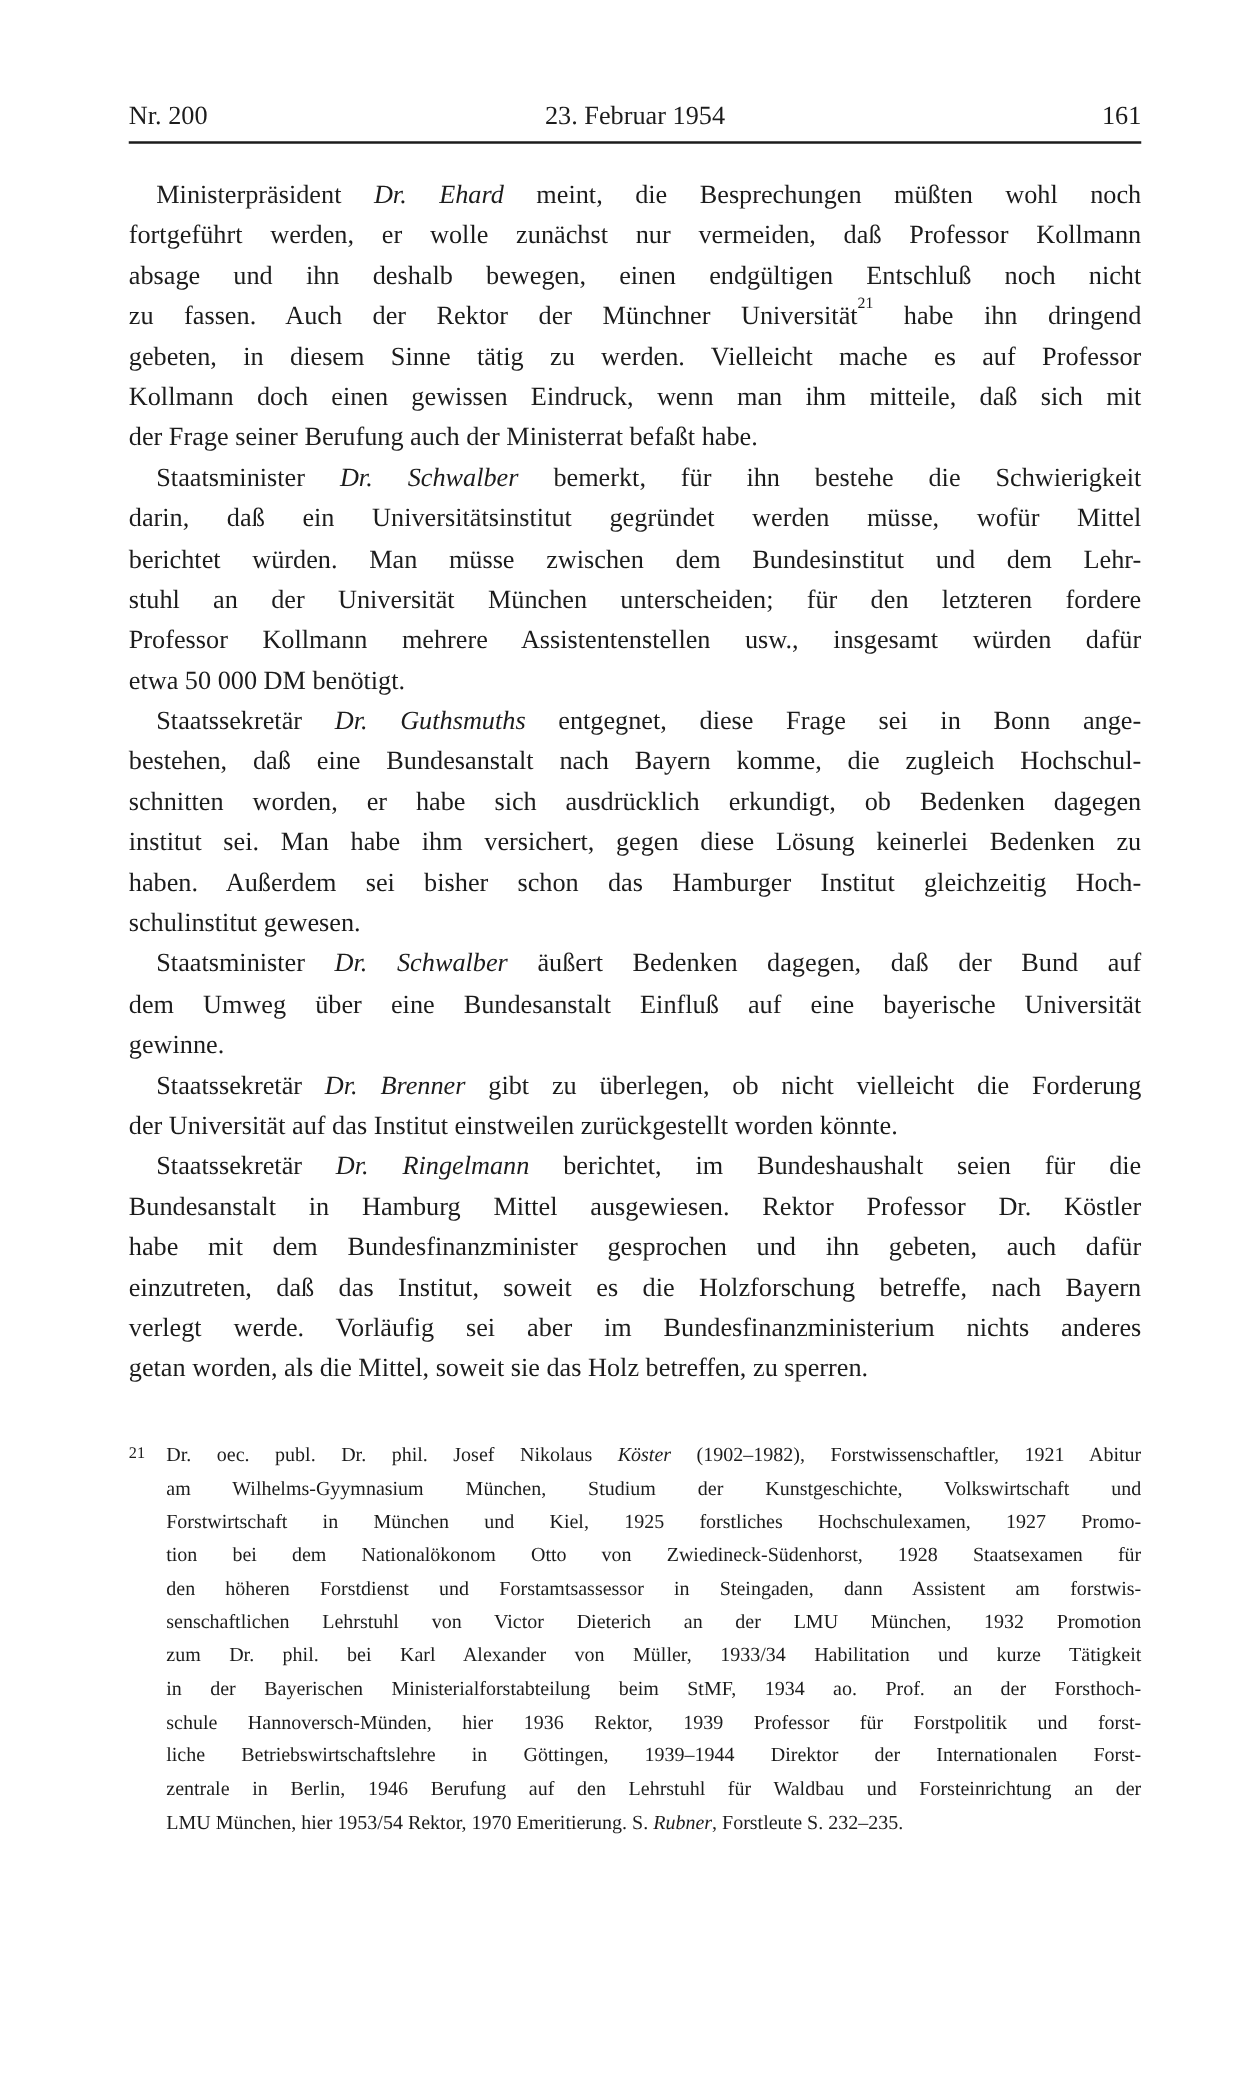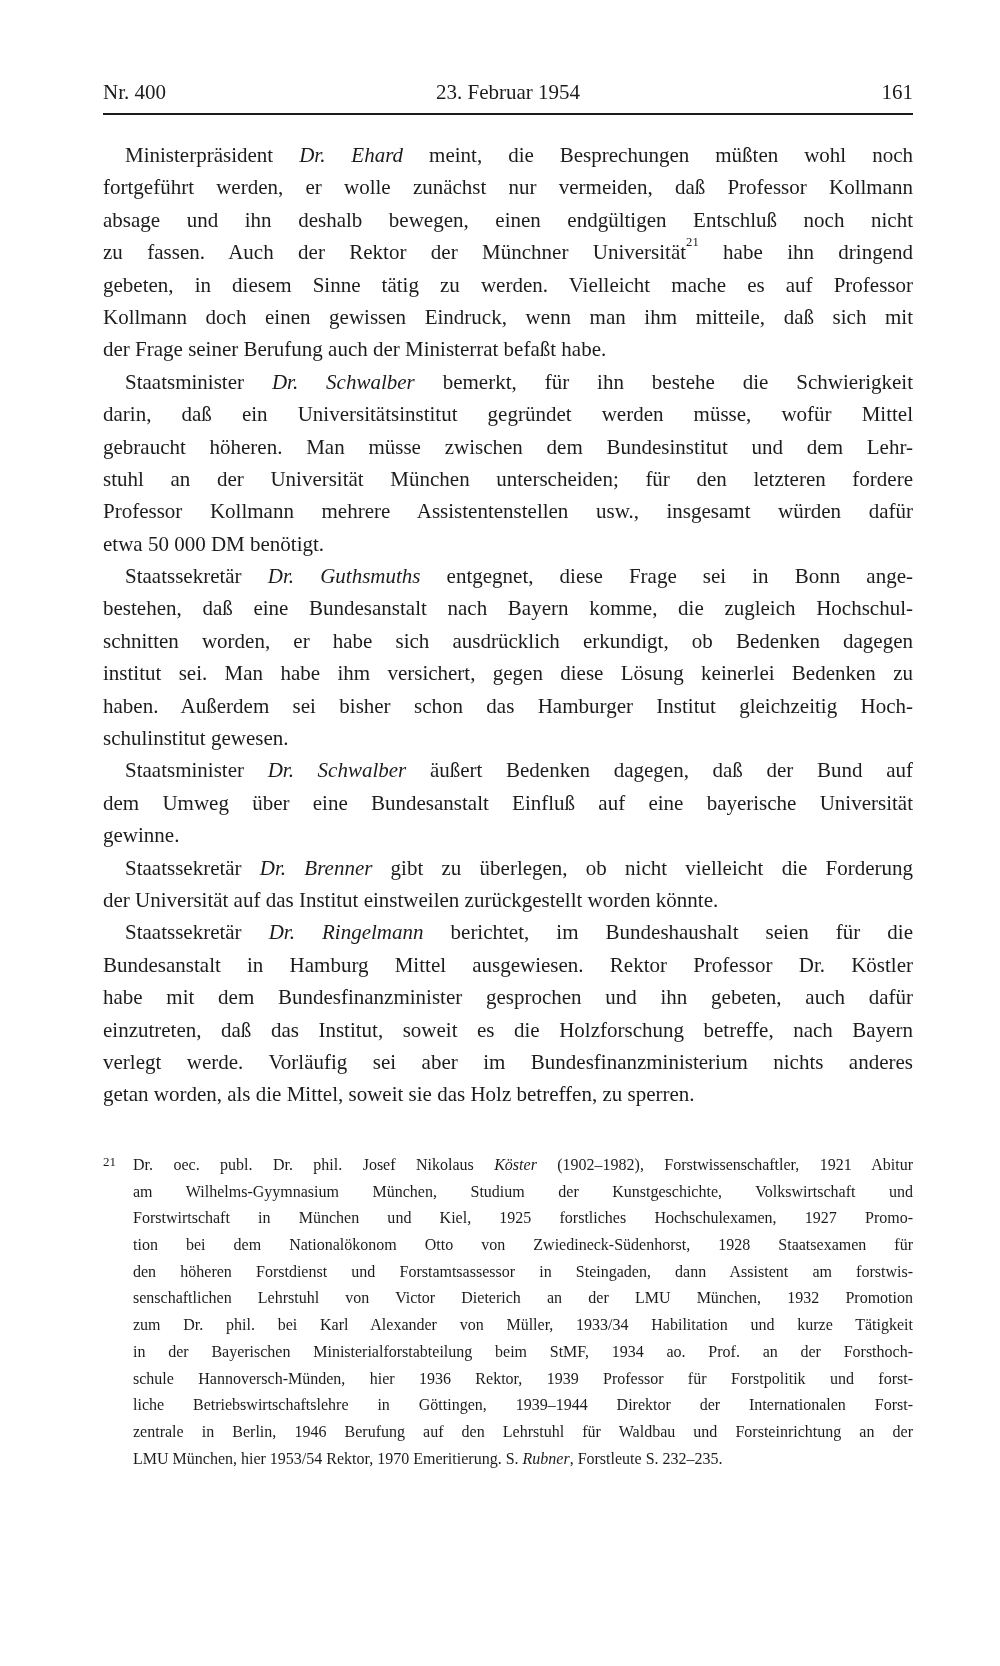--- a/index.html
+++ b/index.html
@@ -92,38 +92,38 @@
   }
   .fn-line.parlast { text-align-last: left; }
   i { font-style: italic; font-family: Liberation Serif, serif; }
 </style>
 </head>
 <body>
 
 <div class="page">
 
   <div class="header">
-    <span class="hdr-left">Nr. 400</span>
+    <span class="hdr-left">Nr. 200</span>
     <span class="hdr-center">23. Februar 1954</span>
     <span class="hdr-right">161</span>
   </div>
 
   <div class="header-rule"></div>
 
   <div class="bodytext" id="bodytext">
       <div class="line first">Ministerpräsident <i>Dr. Ehard</i> meint, die Besprechungen müßten wohl noch</div>
       <div class="line">fortgeführt werden, er wolle zunächst nur vermeiden, daß Professor Kollmann</div>
       <div class="line">absage und ihn deshalb bewegen, einen endgültigen Entschluß noch nicht</div>
       <div class="line">zu fassen. Auch der Rektor der Münchner Universität<sup>21</sup> habe ihn dringend</div>
       <div class="line">gebeten, in diesem Sinne tätig zu werden. Vielleicht mache es auf Professor</div>
       <div class="line">Kollmann doch einen gewissen Eindruck, wenn man ihm mitteile, daß sich mit</div>
       <div class="line parlast">der Frage seiner Berufung auch der Ministerrat befaßt habe.</div>
       <div class="line first">Staatsminister <i>Dr. Schwalber</i> bemerkt, für ihn bestehe die Schwierigkeit</div>
       <div class="line">darin, daß ein Universitätsinstitut gegründet werden müsse, wofür Mittel</div>
-      <div class="line">gebraucht höheren. Man müsse zwischen dem Bundesinstitut und dem Lehr-</div>
+      <div class="line">berichtet würden. Man müsse zwischen dem Bundesinstitut und dem Lehr-</div>
       <div class="line">stuhl an der Universität München unterscheiden; für den letzteren fordere</div>
       <div class="line">Professor Kollmann mehrere Assistentenstellen usw., insgesamt würden dafür</div>
       <div class="line parlast">etwa 50 000 DM benötigt.</div>
       <div class="line first">Staatssekretär <i>Dr. Guthsmuths</i> entgegnet, diese Frage sei in Bonn ange-</div>
       <div class="line">bestehen, daß eine Bundesanstalt nach Bayern komme, die zugleich Hochschul-</div>
       <div class="line">schnitten worden, er habe sich ausdrücklich erkundigt, ob Bedenken dagegen</div>
       <div class="line">institut sei. Man habe ihm versichert, gegen diese Lösung keinerlei Bedenken zu</div>
       <div class="line">haben. Außerdem sei bisher schon das Hamburger Institut gleichzeitig Hoch-</div>
       <div class="line parlast">schulinstitut gewesen.</div>
       <div class="line first">Staatsminister <i>Dr. Schwalber</i> äußert Bedenken dagegen, daß der Bund auf</div>

